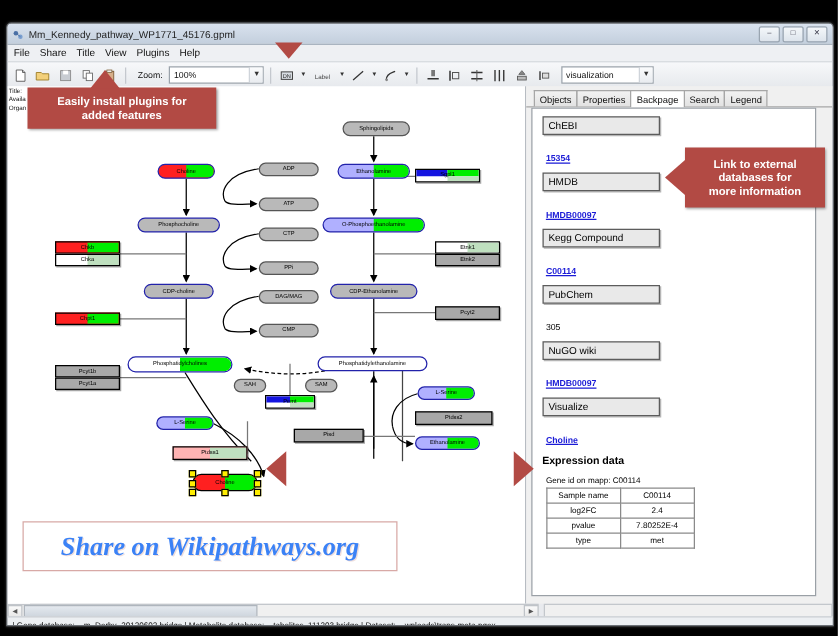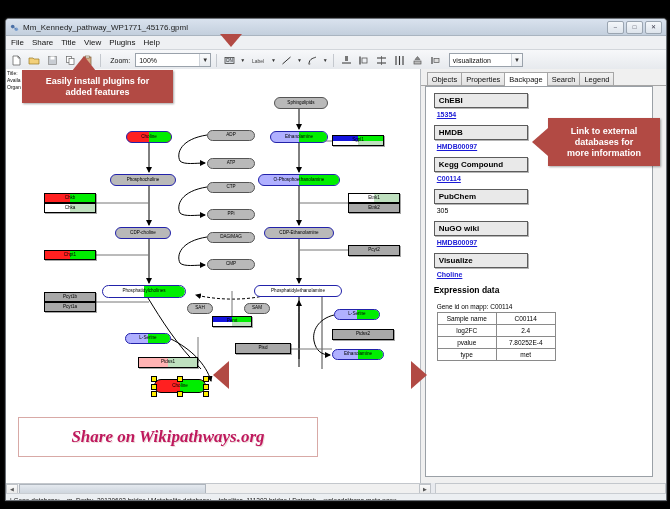--- a/index.html
+++ b/index.html
@@ -51,21 +51,21 @@
   .rightpane{position:relative;width:252px;height:414px;background:#f0f0f0;}
   .tabs{display:flex;align-items:flex-end;height:16px;padding-left:6px;
         background:#f0f0f0;border-bottom:1px solid #a6a6a6;}
   .tab{font-size:7.5px;color:#111;padding:2px 4px 1px;border:1px solid #a6a6a6;
        border-bottom:none;background:linear-gradient(#f2f2f2,#e2e2e2);margin-right:-1px;}
   .tab.active{background:#fff;position:relative;top:1px;padding-bottom:2px;}
   .paneinner{position:absolute;left:4px;top:17px;width:226px;height:389px;
              background:#fff;border:1px solid #9aa0a6;overflow:hidden;}
   .bp{padding:6px 0 0 8px;}
   .bpbox{width:84px;border:1px solid #5c5c5c;background:#e9e9e9;font-size:8px;
-         font-weight:bold;color:#000;padding:2px 4px;margin-bottom:3px;
+         font-weight:normal;color:#000;padding:2px 4px;margin-bottom:16px;
          box-shadow:1px 1px 0 #b5b5b5;}
   .bplink{font-size:7px;color:#1a1ad6;text-decoration:underline;margin:0 0 7px 3px;
           display:block;font-weight:bold;}
   .bptext{font-size:7px;color:#000;margin:0 0 7px 3px;}
   .exptitle{font-size:8.5px;font-weight:bold;color:#000;margin:2px 0 8px 0;}
   .geneid{font-size:6.5px;color:#000;margin:0 0 2px 3px;}
   table.exp{border-collapse:collapse;margin-left:3px;}
   table.exp td{border:1px solid #8a8a8a;font-size:6.5px;color:#000;
                text-align:center;padding:2px 3px;width:52px;background:#fff;}
 
@@ -93,21 +93,21 @@
   .arrowdown{position:absolute;width:0;height:0;border-left:11px solid transparent;
              border-right:11px solid transparent;border-top:13px solid #b24a44;z-index:40;}
   .arrowup{position:absolute;width:0;height:0;border-left:12px solid transparent;
            border-right:12px solid transparent;border-bottom:15px solid #b24a44;z-index:40;}
   .arrowright{position:absolute;width:0;height:0;border-top:14px solid transparent;
               border-bottom:14px solid transparent;border-left:16px solid #b24a44;z-index:40;}
   .share{position:absolute;left:18px;top:417px;width:298px;height:38px;
          border:1px solid #d8a9a6;background:#fff;display:flex;align-items:center;
          justify-content:center;z-index:45;}
   .share span{font-family:"Liberation Serif",serif;font-style:italic;font-weight:bold;
-              font-size:17px;color:#be185d;text-shadow:1px 1px 0 #efdedc;}
+              font-size:21px;color:#3b82f6;text-shadow:1px 1px 0 #efdedc;}
 
   
   .hsb{position:absolute;left:0;top:464px;width:425px;height:10px;
        background:#f0f0f0;border-top:1px solid #c3c7cc;display:flex;align-items:center;}
   .hsb .sarr{width:10px;height:9px;background:linear-gradient(#fafafa,#e6e6e6);
              border:1px solid #bfc3c8;font-size:5px;text-align:center;line-height:8px;color:#555;}
   .hsb .thumb{height:8px;background:linear-gradient(#e4e9ef,#cfd6de);
               border:1px solid #aeb5bd;flex:none;width:185px;margin-left:1px;}
   .hsb2{position:absolute;left:429px;top:464px;width:229px;height:10px;
         background:#f0f0f0;border:1px solid #c3c7cc;}

